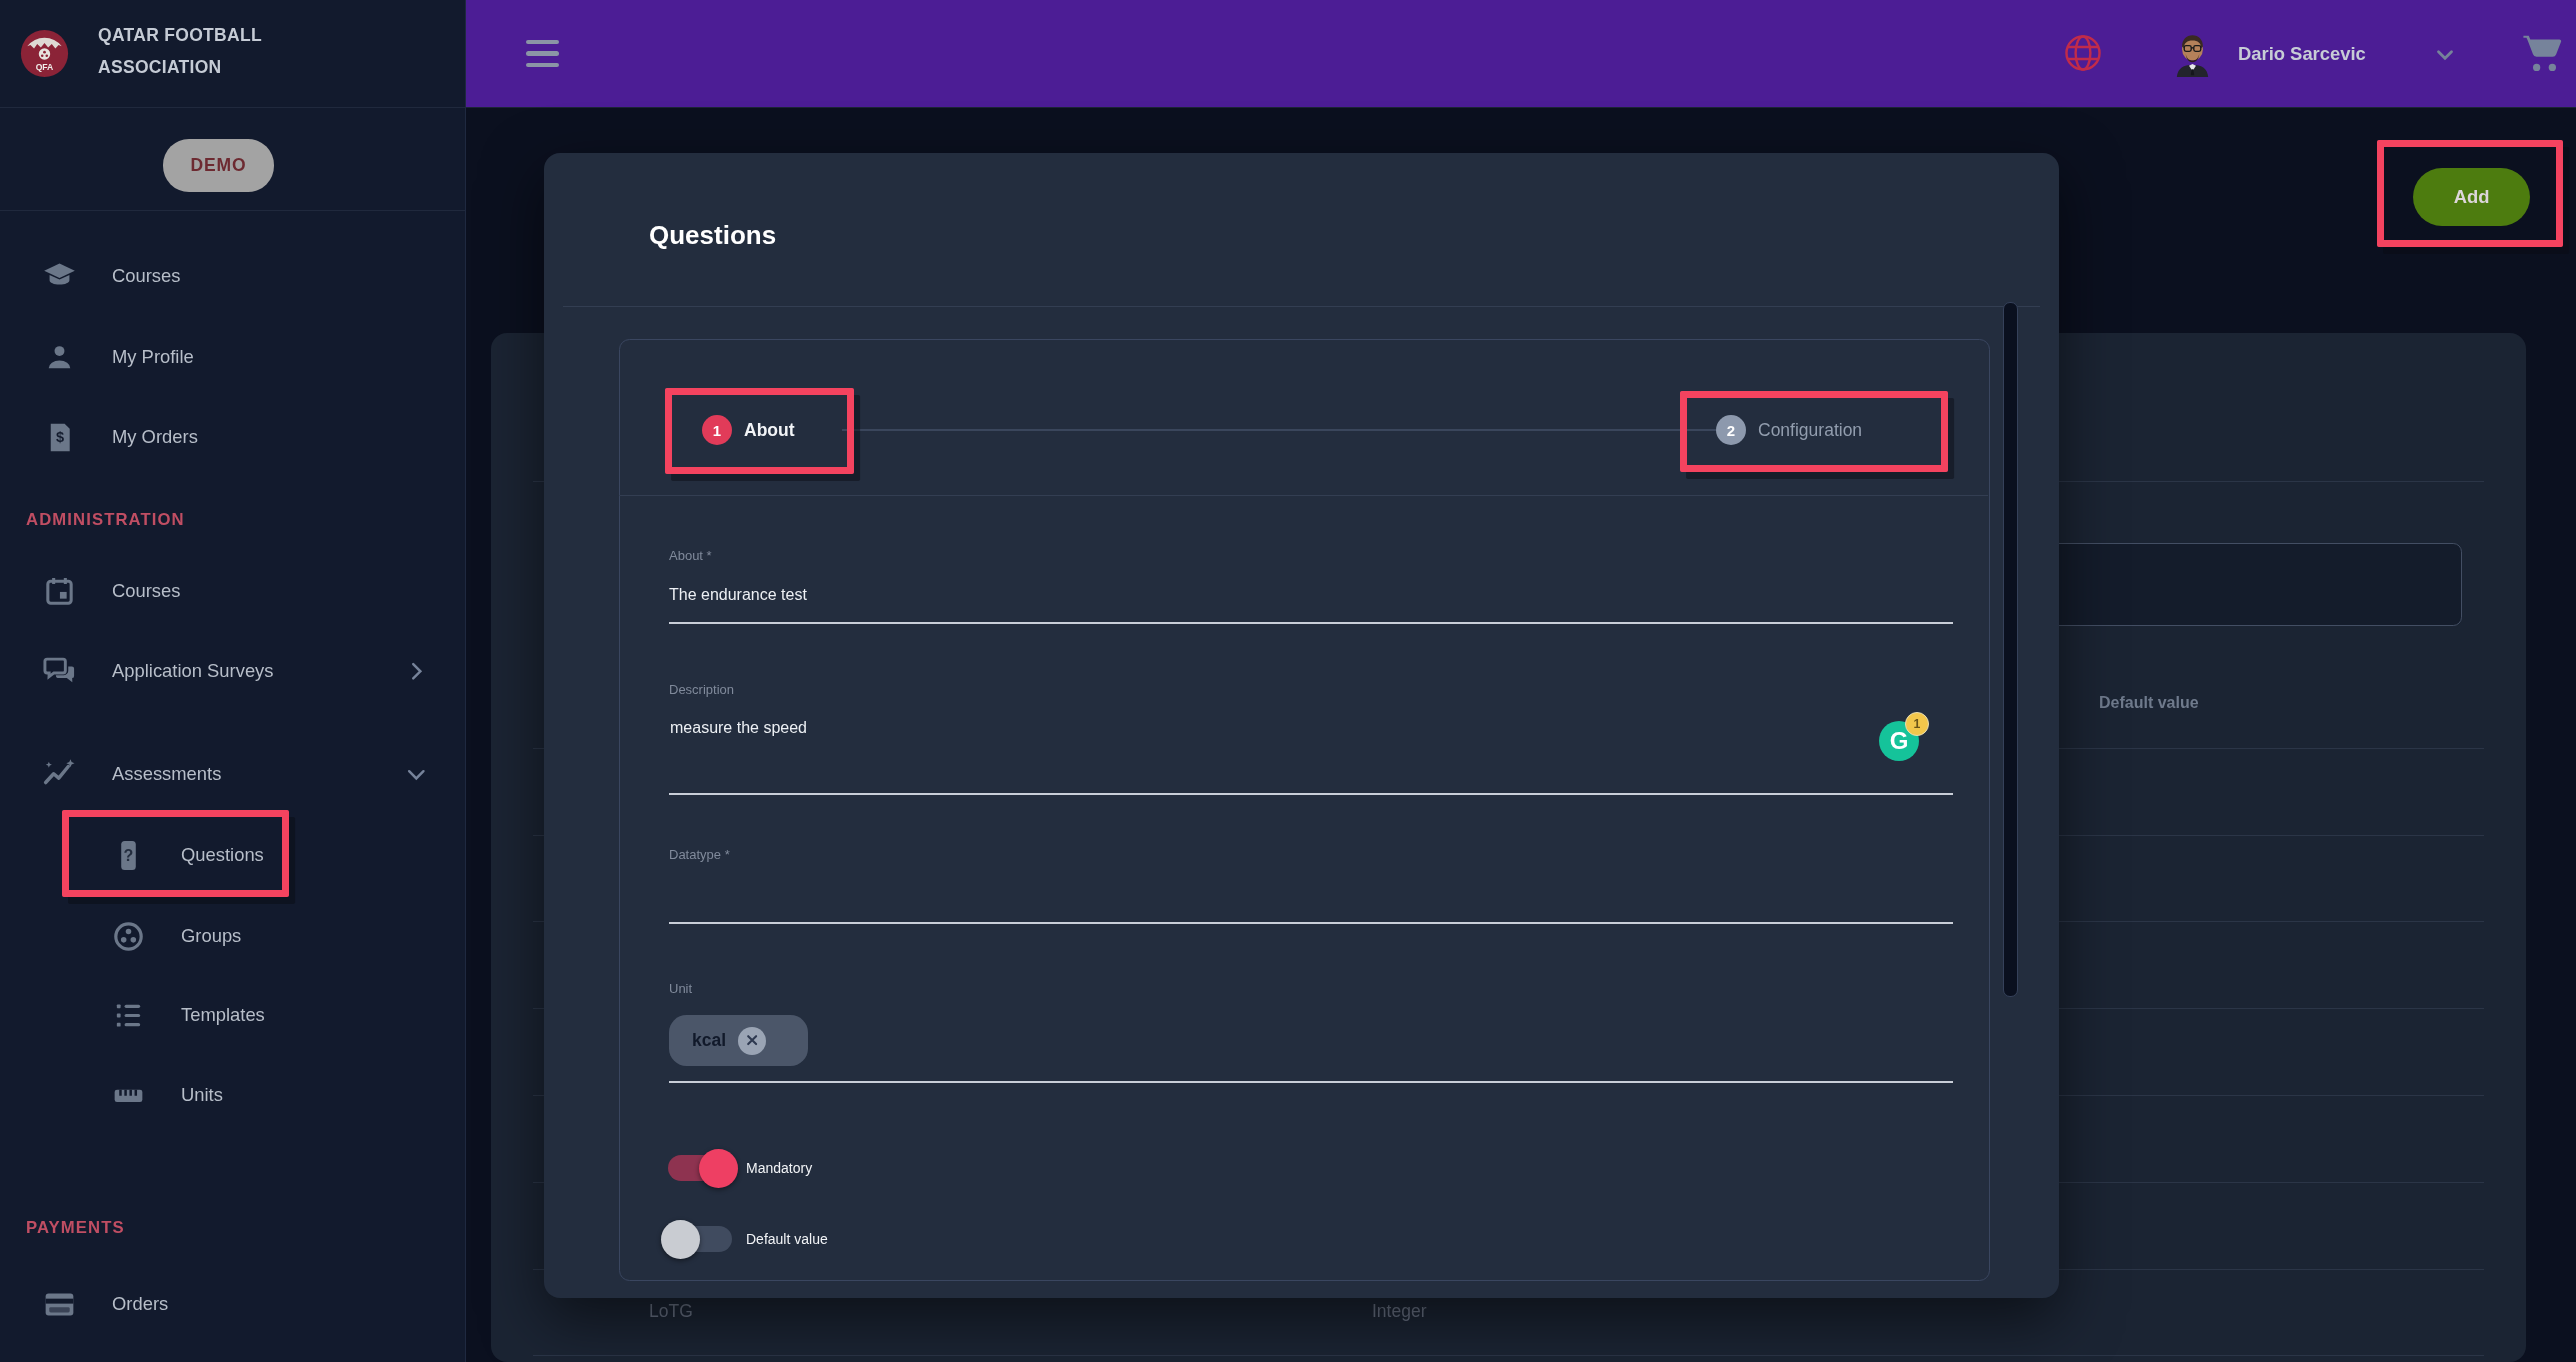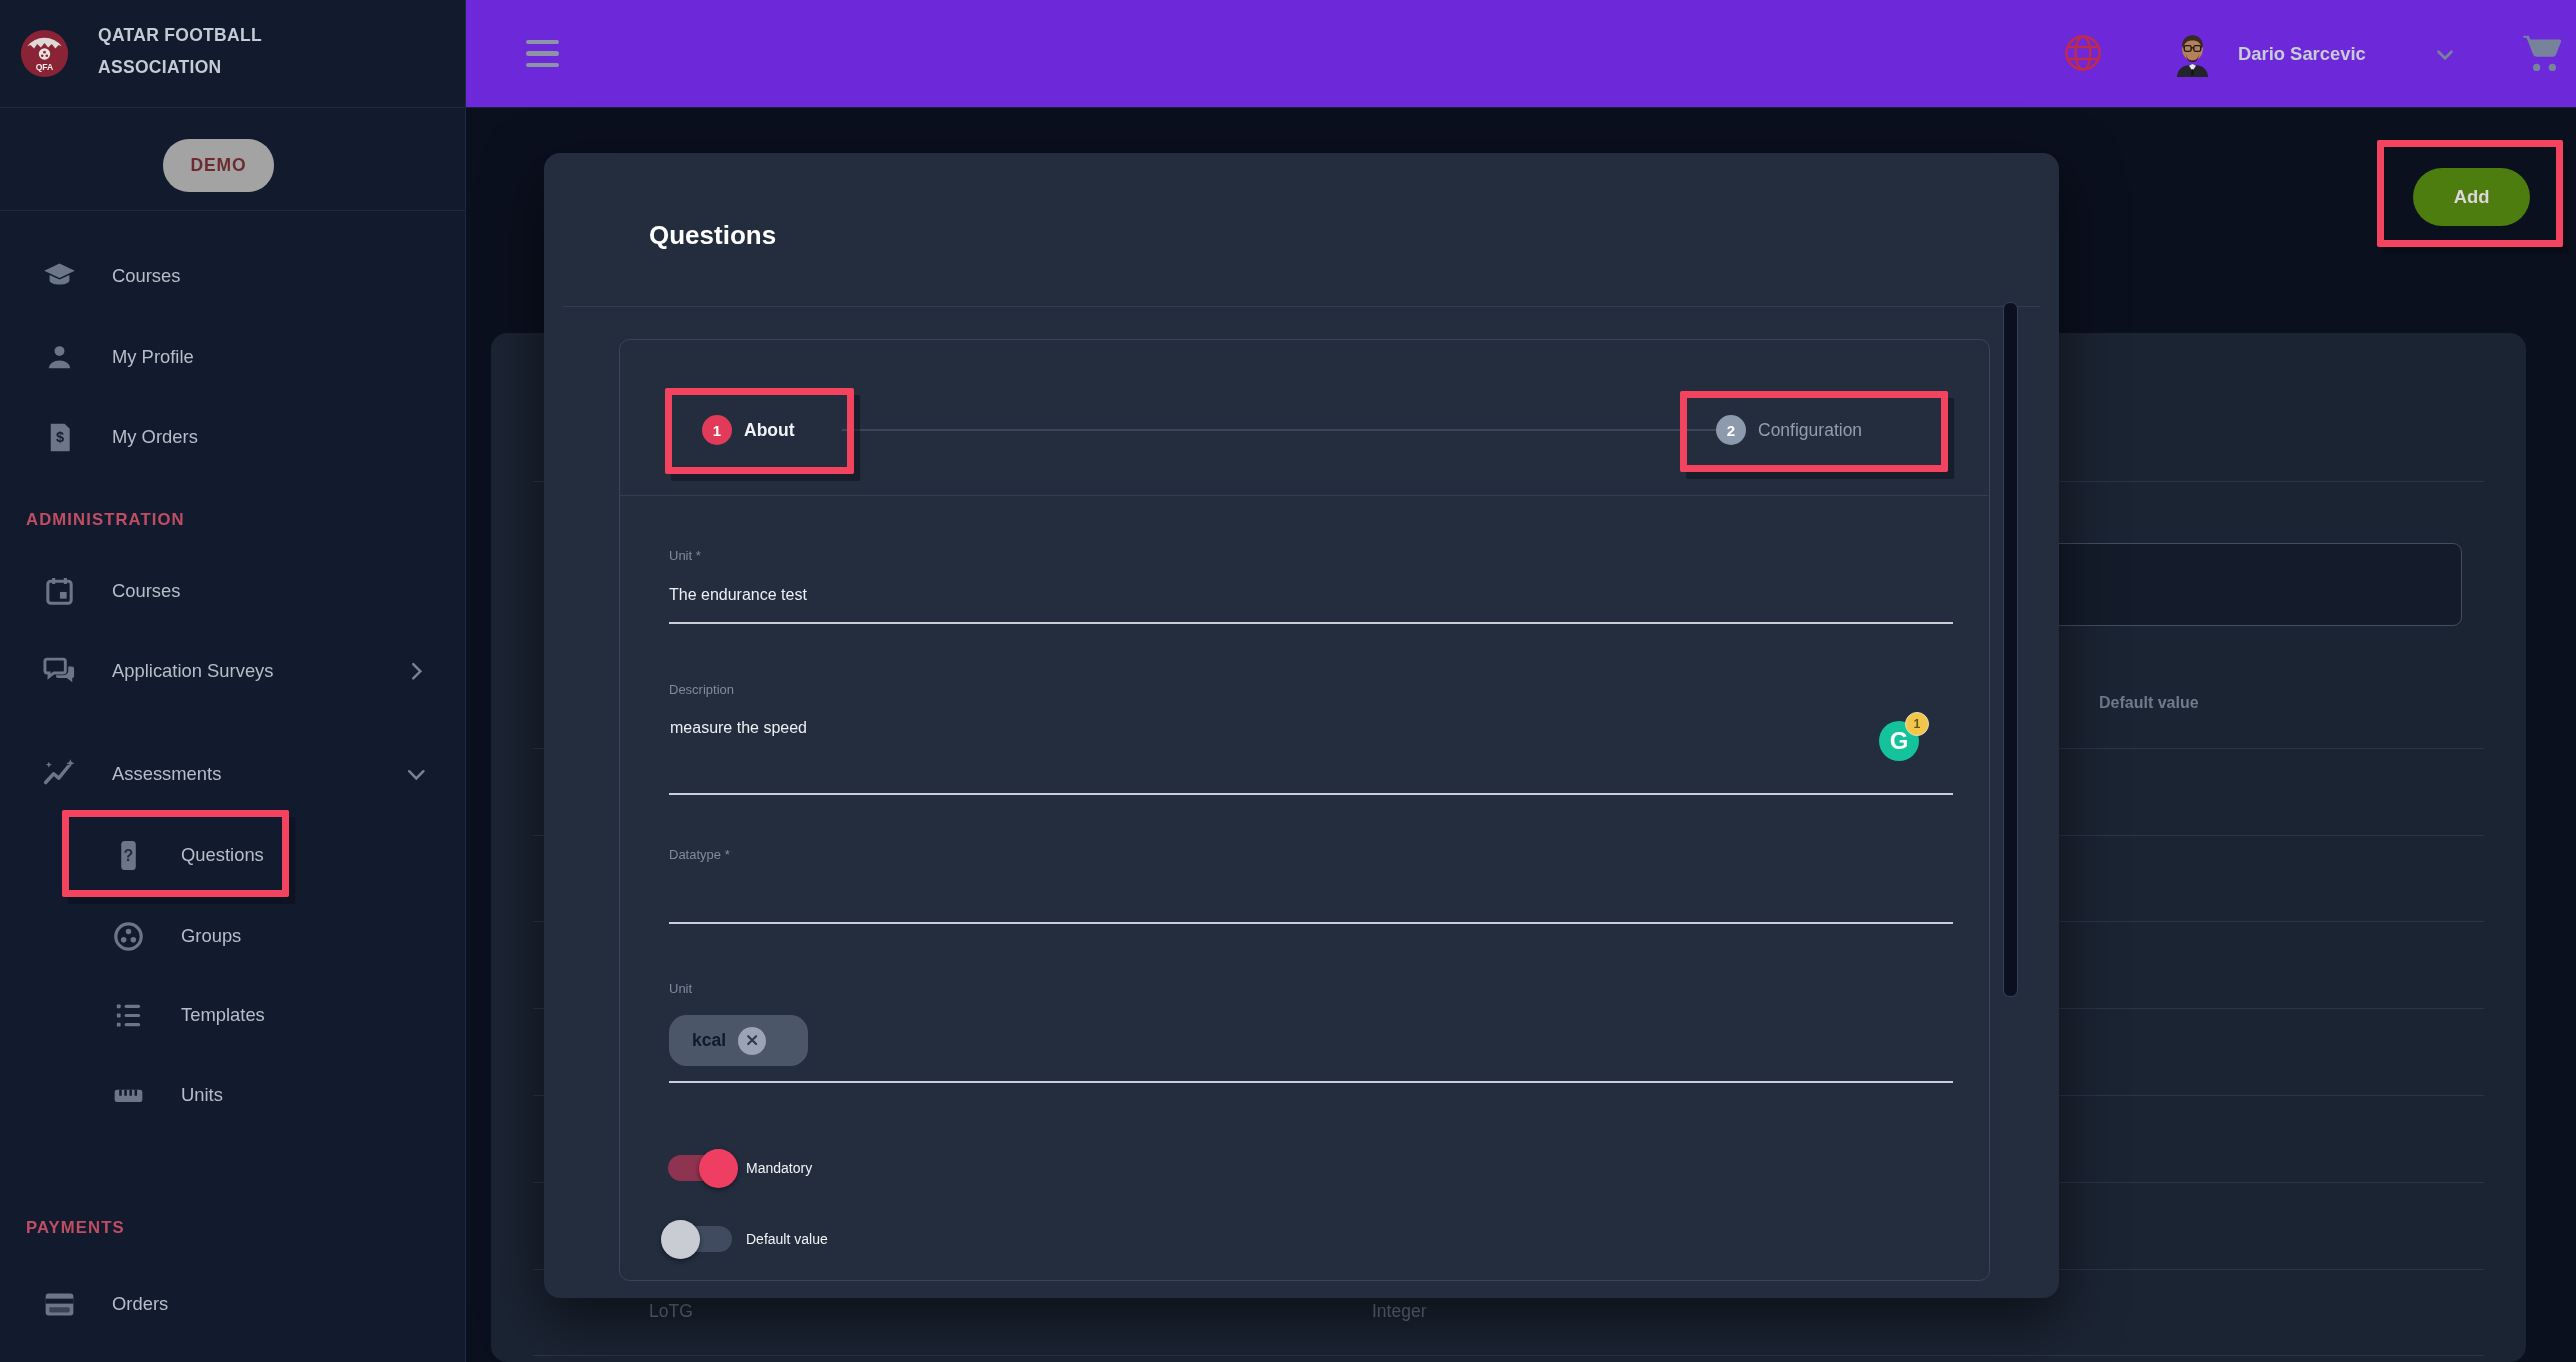--- a/index.html
+++ b/index.html
@@ -1,20 +1,20 @@
 <!DOCTYPE html>
 <html style="font-size:14px"><head>
 <meta charset="utf-8">
 <style>
   html,body{margin:0;padding:0;background:#070b16;}
   #app{position:relative;width:2576px;height:1363px;overflow:hidden;
        font-family:"Liberation Sans",sans-serif;background:#0b101f;}
   .abs{position:absolute;}
   
-  #topbar{left:465px;top:0;width:2111px;height:107px;background:#6d28d9;border-bottom:0.9px solid #1c2535;}
+  #topbar{left:465px;top:0;width:2111px;height:107px;background:#4c1d95;border-bottom:0.9px solid #1c2535;}
   .hamburger span{display:block;width:33px;height:4.4px;border-radius:2.6px;background:#8b95a6;margin-bottom:7px;}
   #user-name{color:#c7ccd6;font-size:18.4px;font-weight:600;line-height:44px;}
   
   #sidebar{left:0;top:0;width:465px;height:1363px;background:#121a2d;border-right:0.9px solid #1f2940;}
   .side-divider{left:0;width:465px;height:0.9px;background:#20293d;}
   .org-title{color:#c5cbd5;font-size:17.5px;font-weight:bold;line-height:32px;letter-spacing:0.3px;}
   #demo-badge{left:163px;top:139px;width:111px;height:53px;border-radius:26px;background:#a3a3a3;
       color:#6d2a31;font-weight:bold;font-size:17.5px;letter-spacing:0.9px;display:flex;align-items:center;justify-content:center;}
   .side-item{left:16px;width:541px;height:56px;}
   .side-item .lbl{position:absolute;left:96px;top:0;height:56px;line-height:56px;color:#b7bec9;font-size:18.4px;font-weight:500;}
@@ -260,21 +260,21 @@
     <div class="abs m-divider" style="left:19px;top:153px;width:1477px;"></div>
     <div id="inner-card" class="abs"></div>
 
     <div class="abs step-circle" style="left:158px;top:262px;background:#e13b59;">1</div>
     <div class="abs" style="left:200px;top:262px;line-height:30px;color:#f2f4f7;font-size:17.5px;font-weight:600;">About</div>
     <div class="abs" style="left:298px;top:276px;width:874px;height:1.8px;background:#3a465c;"></div>
     <div class="abs step-circle" style="left:1172px;top:262px;background:#8d99ad;">2</div>
     <div class="abs" style="left:1214px;top:262px;line-height:30px;color:#929dae;font-size:17.5px;font-weight:500;">Configuration</div>
     <div class="abs m-divider" style="left:75px;top:342px;width:1369px;"></div>
 
-    <div class="abs f-label" style="left:125px;top:395px;">Unit *</div>
+    <div class="abs f-label" style="left:125px;top:395px;">About *</div>
     <div class="abs f-value" style="left:125px;top:433px;">The endurance test</div>
     <div class="abs underline" style="top:469px;"></div>
 
     <div class="abs f-label" style="left:125px;top:529px;">Description</div>
     <div class="abs f-value" style="left:126px;top:566px;">measure the speed</div>
     <div id="grammarly" class="abs">G</div>
     <div id="grammarly-badge" class="abs">1</div>
     <div class="abs underline" style="top:640px;"></div>
 
     <div class="abs f-label" style="left:125px;top:694px;">Datatype *</div>

